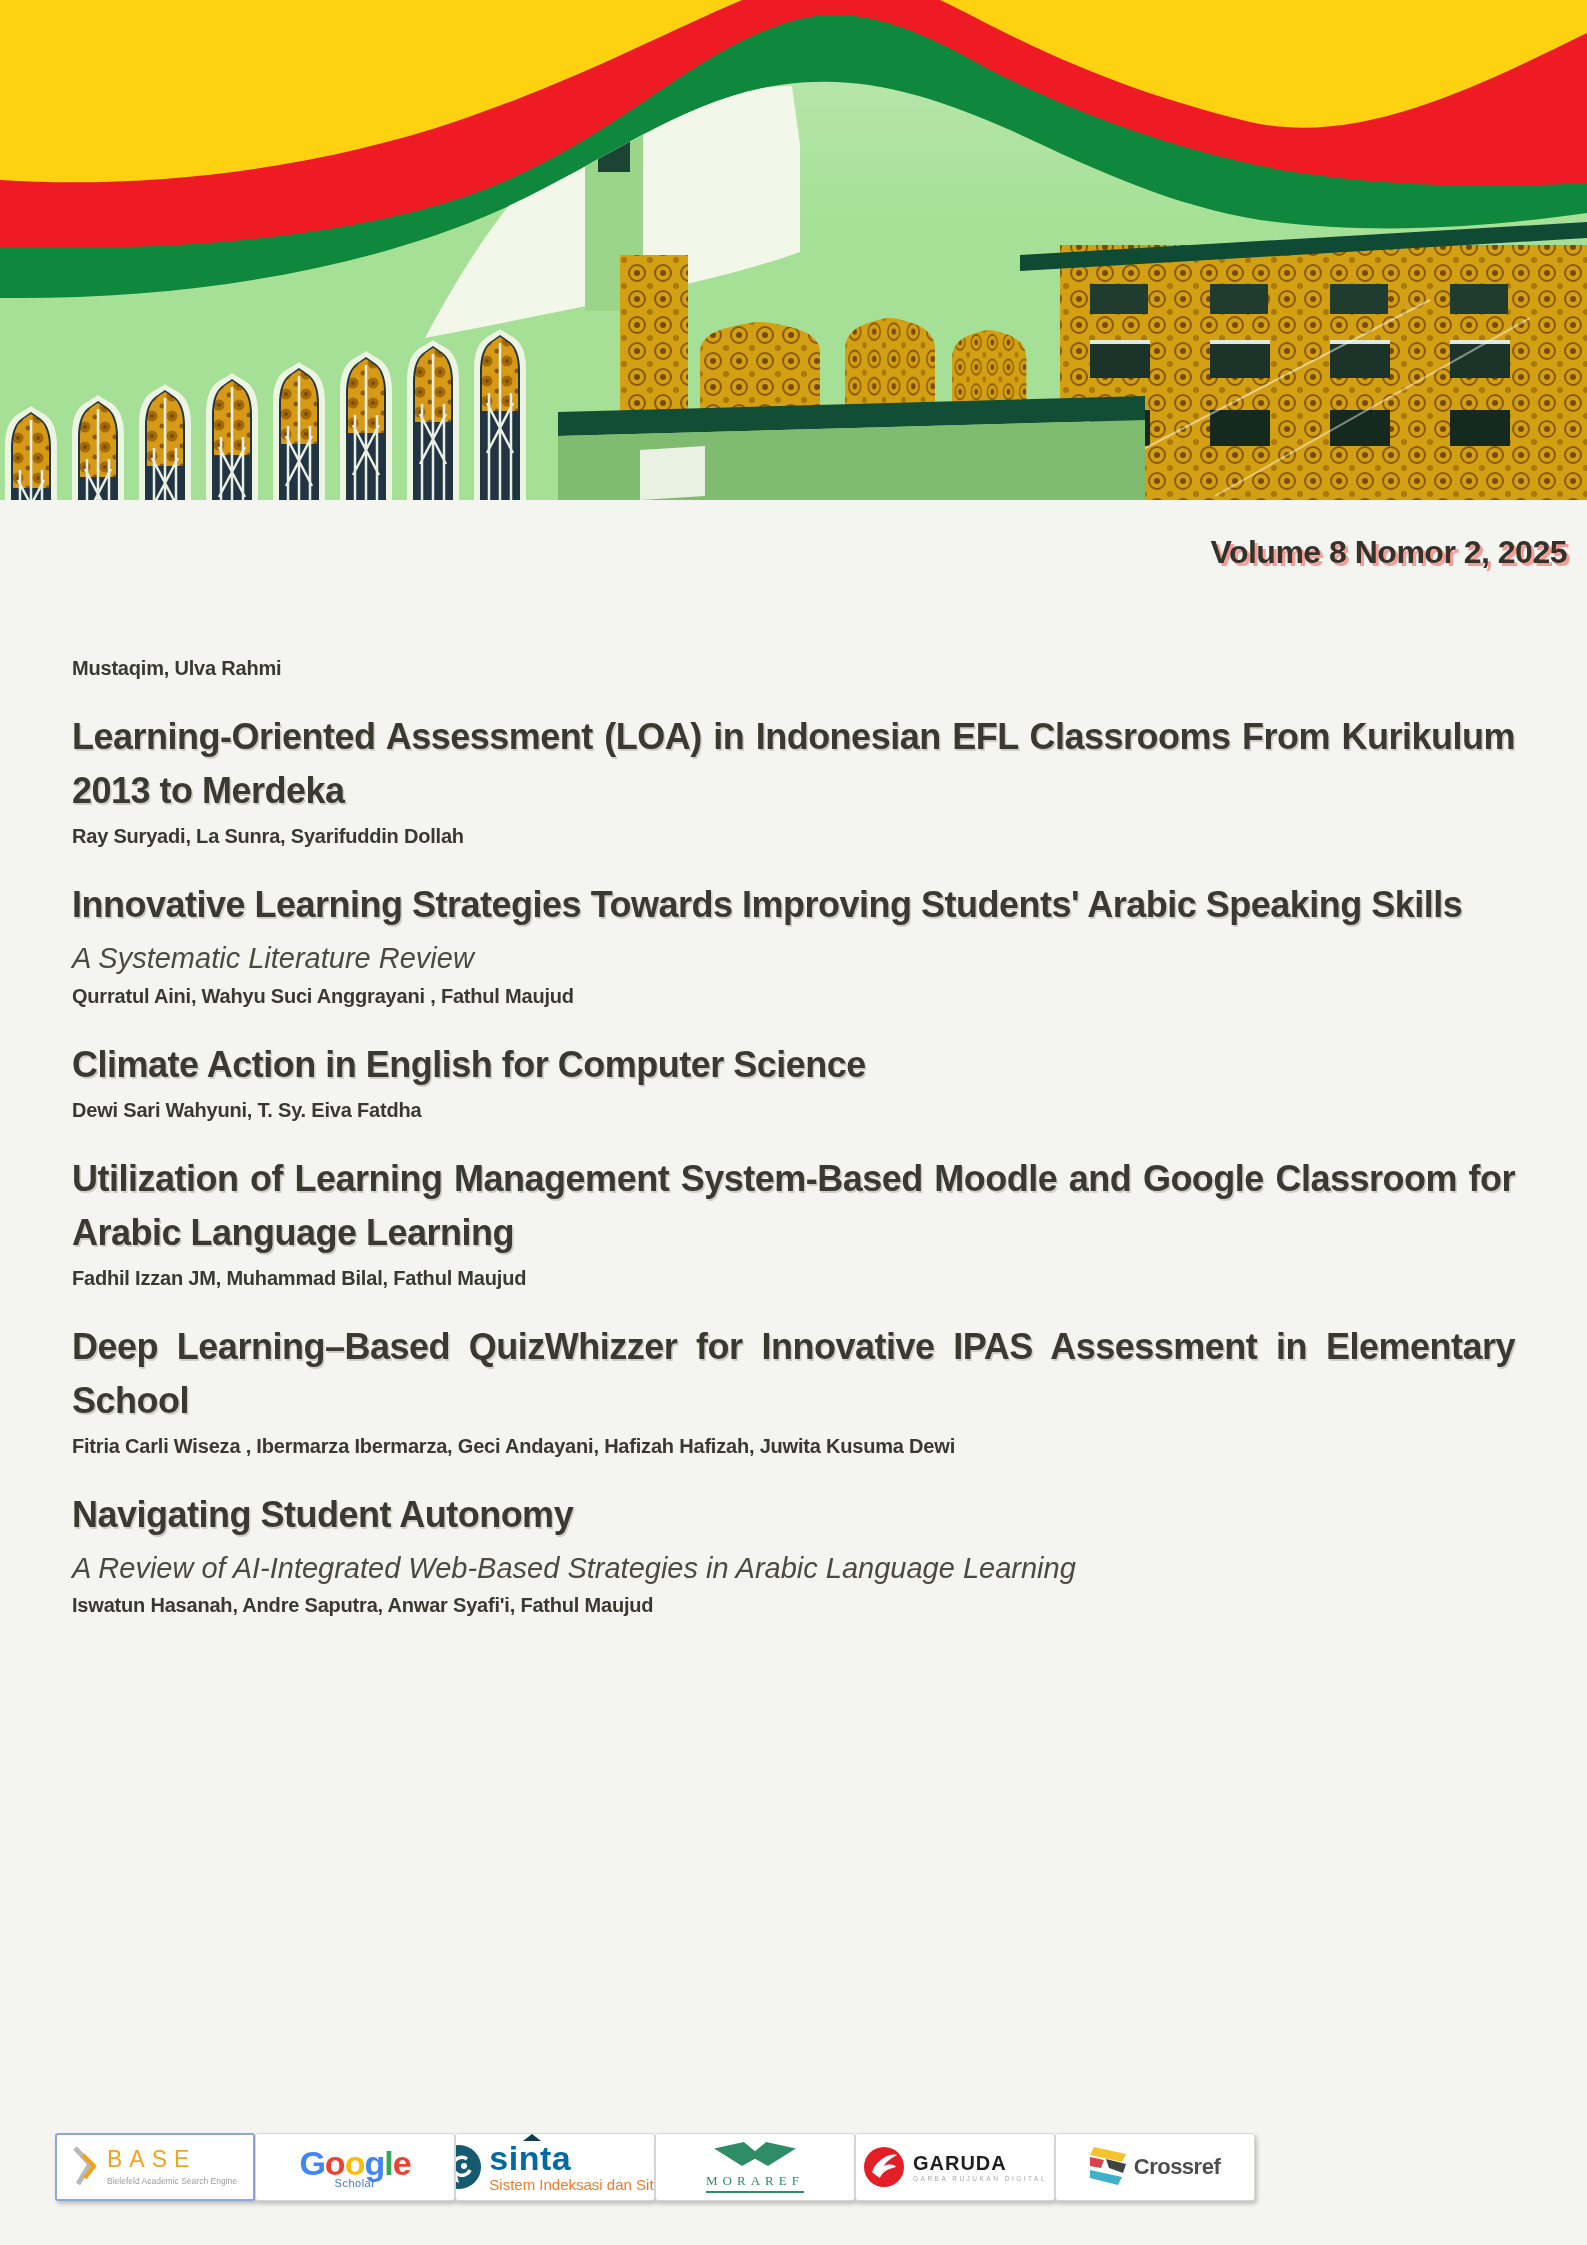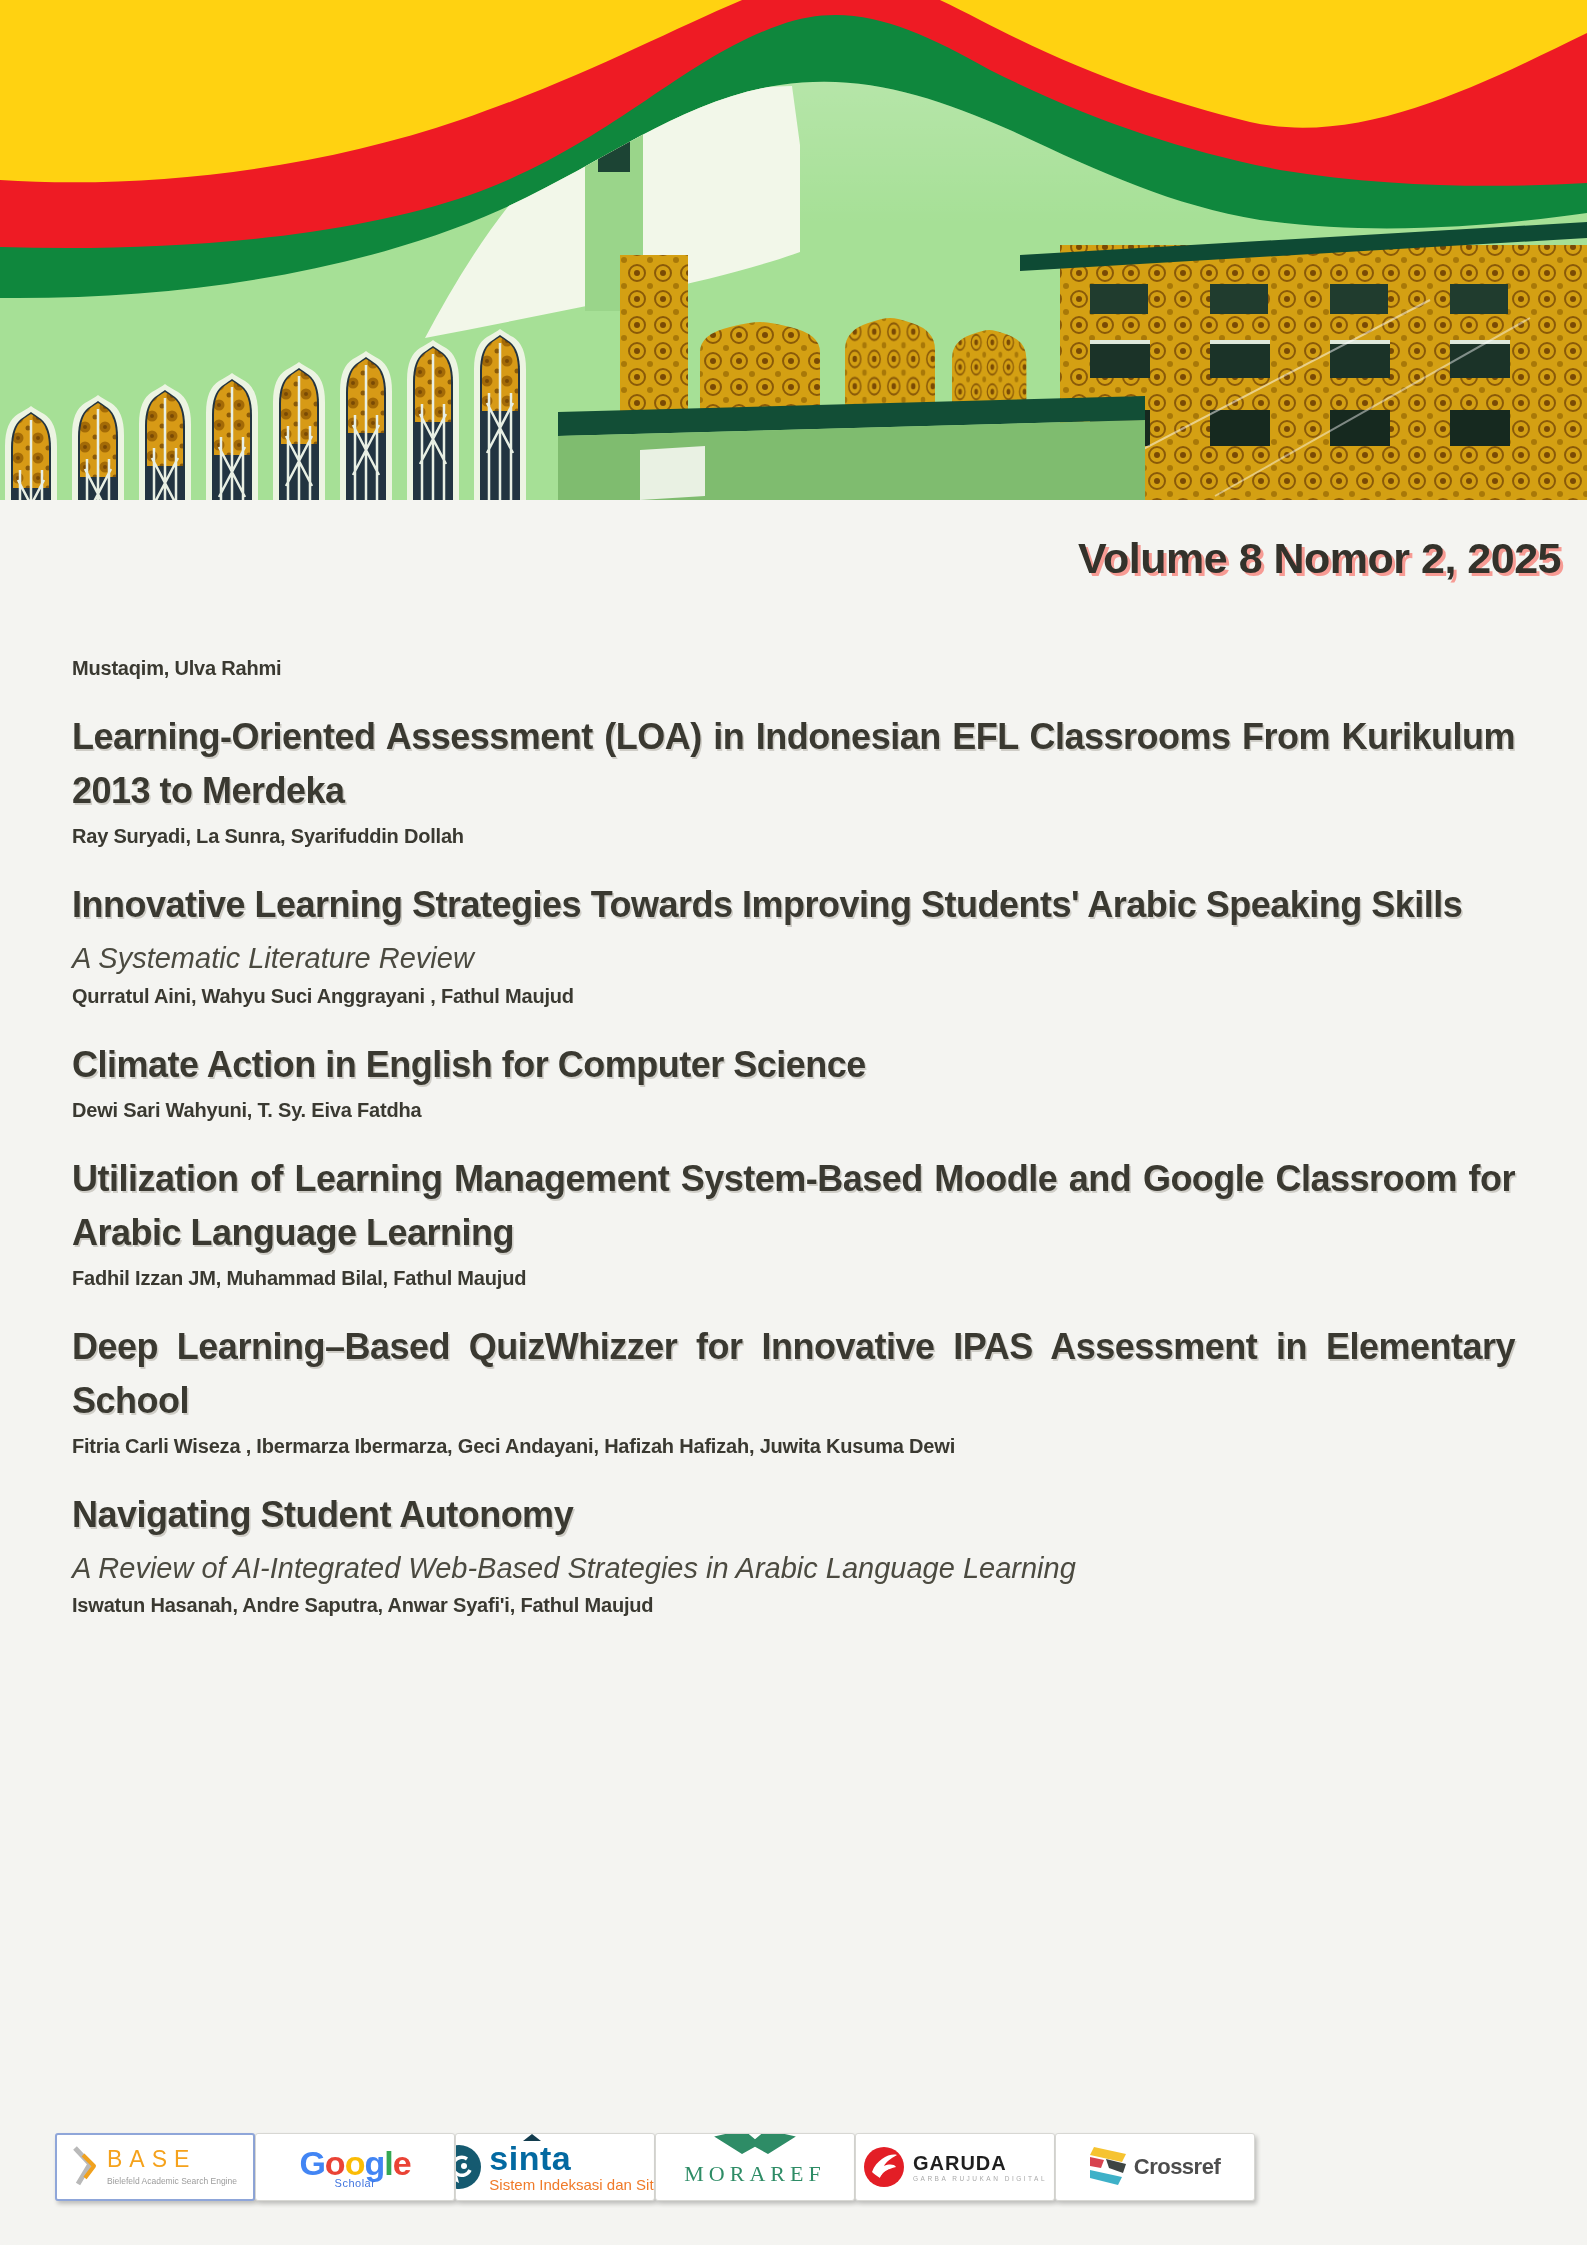--- a/index.html
+++ b/index.html
@@ -4,22 +4,22 @@
 <style>
   html,body{margin:0;padding:0;}
   body{
     width:1587px;height:2245px;position:relative;overflow:hidden;
     background:#f4f4f1;
     font-family:"Liberation Sans", sans-serif;
     color:#3a3931;
   }
   .header-art{position:absolute;top:0;left:0;display:block;}
   .volume-title{
-    position:absolute;top:534px;right:26px;
-    font-size:43px;font-weight:bold;letter-spacing:-0.5px;
+    position:absolute;top:534px;right:20px;
+    font-size:32px;font-weight:bold;letter-spacing:-0.5px;
     color:#33322b;
     text-shadow:3px 3px 0 #f79b94;
     white-space:nowrap;
   }
   .articles{
     position:absolute;top:650px;left:72px;width:1443px;
   }
   .article{margin-bottom:30px;}
   .article .title{
     font-size:36px;font-weight:bold;line-height:1.5;
@@ -53,22 +53,22 @@
   .g-word{font-size:34px;font-weight:bold;letter-spacing:-1px;line-height:1;}
   .g-scholar{font-size:11px;color:#4175df;margin-top:-3px;letter-spacing:0.5px;}
   .sinta-circle{width:44px;height:44px;border-radius:50%;background:#155a70;flex:none;position:relative;}
   .sinta-text{position:relative;}
   .sinta-word{color:#0369a1;font-size:34px;font-weight:bold;letter-spacing:0.5px;line-height:1;}
   .sinta-cap{position:absolute;top:-7px;left:34px;width:0;height:0;
     border-left:9px solid transparent;border-right:9px solid transparent;border-bottom:7px solid #123c4e;}
   .sinta-sub{color:#f07a28;font-size:15px;margin-top:1px;white-space:nowrap;}
   .moraref-wrap{text-align:center;}
   .moraref-word{
-    font-family:"Liberation Serif", serif;color:#2e8c66;font-size:22px;
-    letter-spacing:5px;border-bottom:2px solid #2e8c66;padding-bottom:16px;margin-top:2px;
+    font-family:"Liberation Serif", serif;color:#2e8c66;font-size:13px;
+    letter-spacing:5px;border-bottom:2px solid #2e8c66;padding-bottom:2px;margin-top:2px;
   }
   .garuda-text{text-align:left;}
   .garuda-word{color:#1f1f1f;font-size:20px;font-weight:bold;letter-spacing:1px;line-height:1;}
   .garuda-sub{color:#a9a9a9;font-size:6.5px;letter-spacing:2.5px;margin-top:2px;white-space:nowrap;}
   .crossref-word{color:#4d4d4d;font-size:22px;font-weight:bold;letter-spacing:-0.5px;}
 </style>
 </head>
 <body>
 
 <div>

